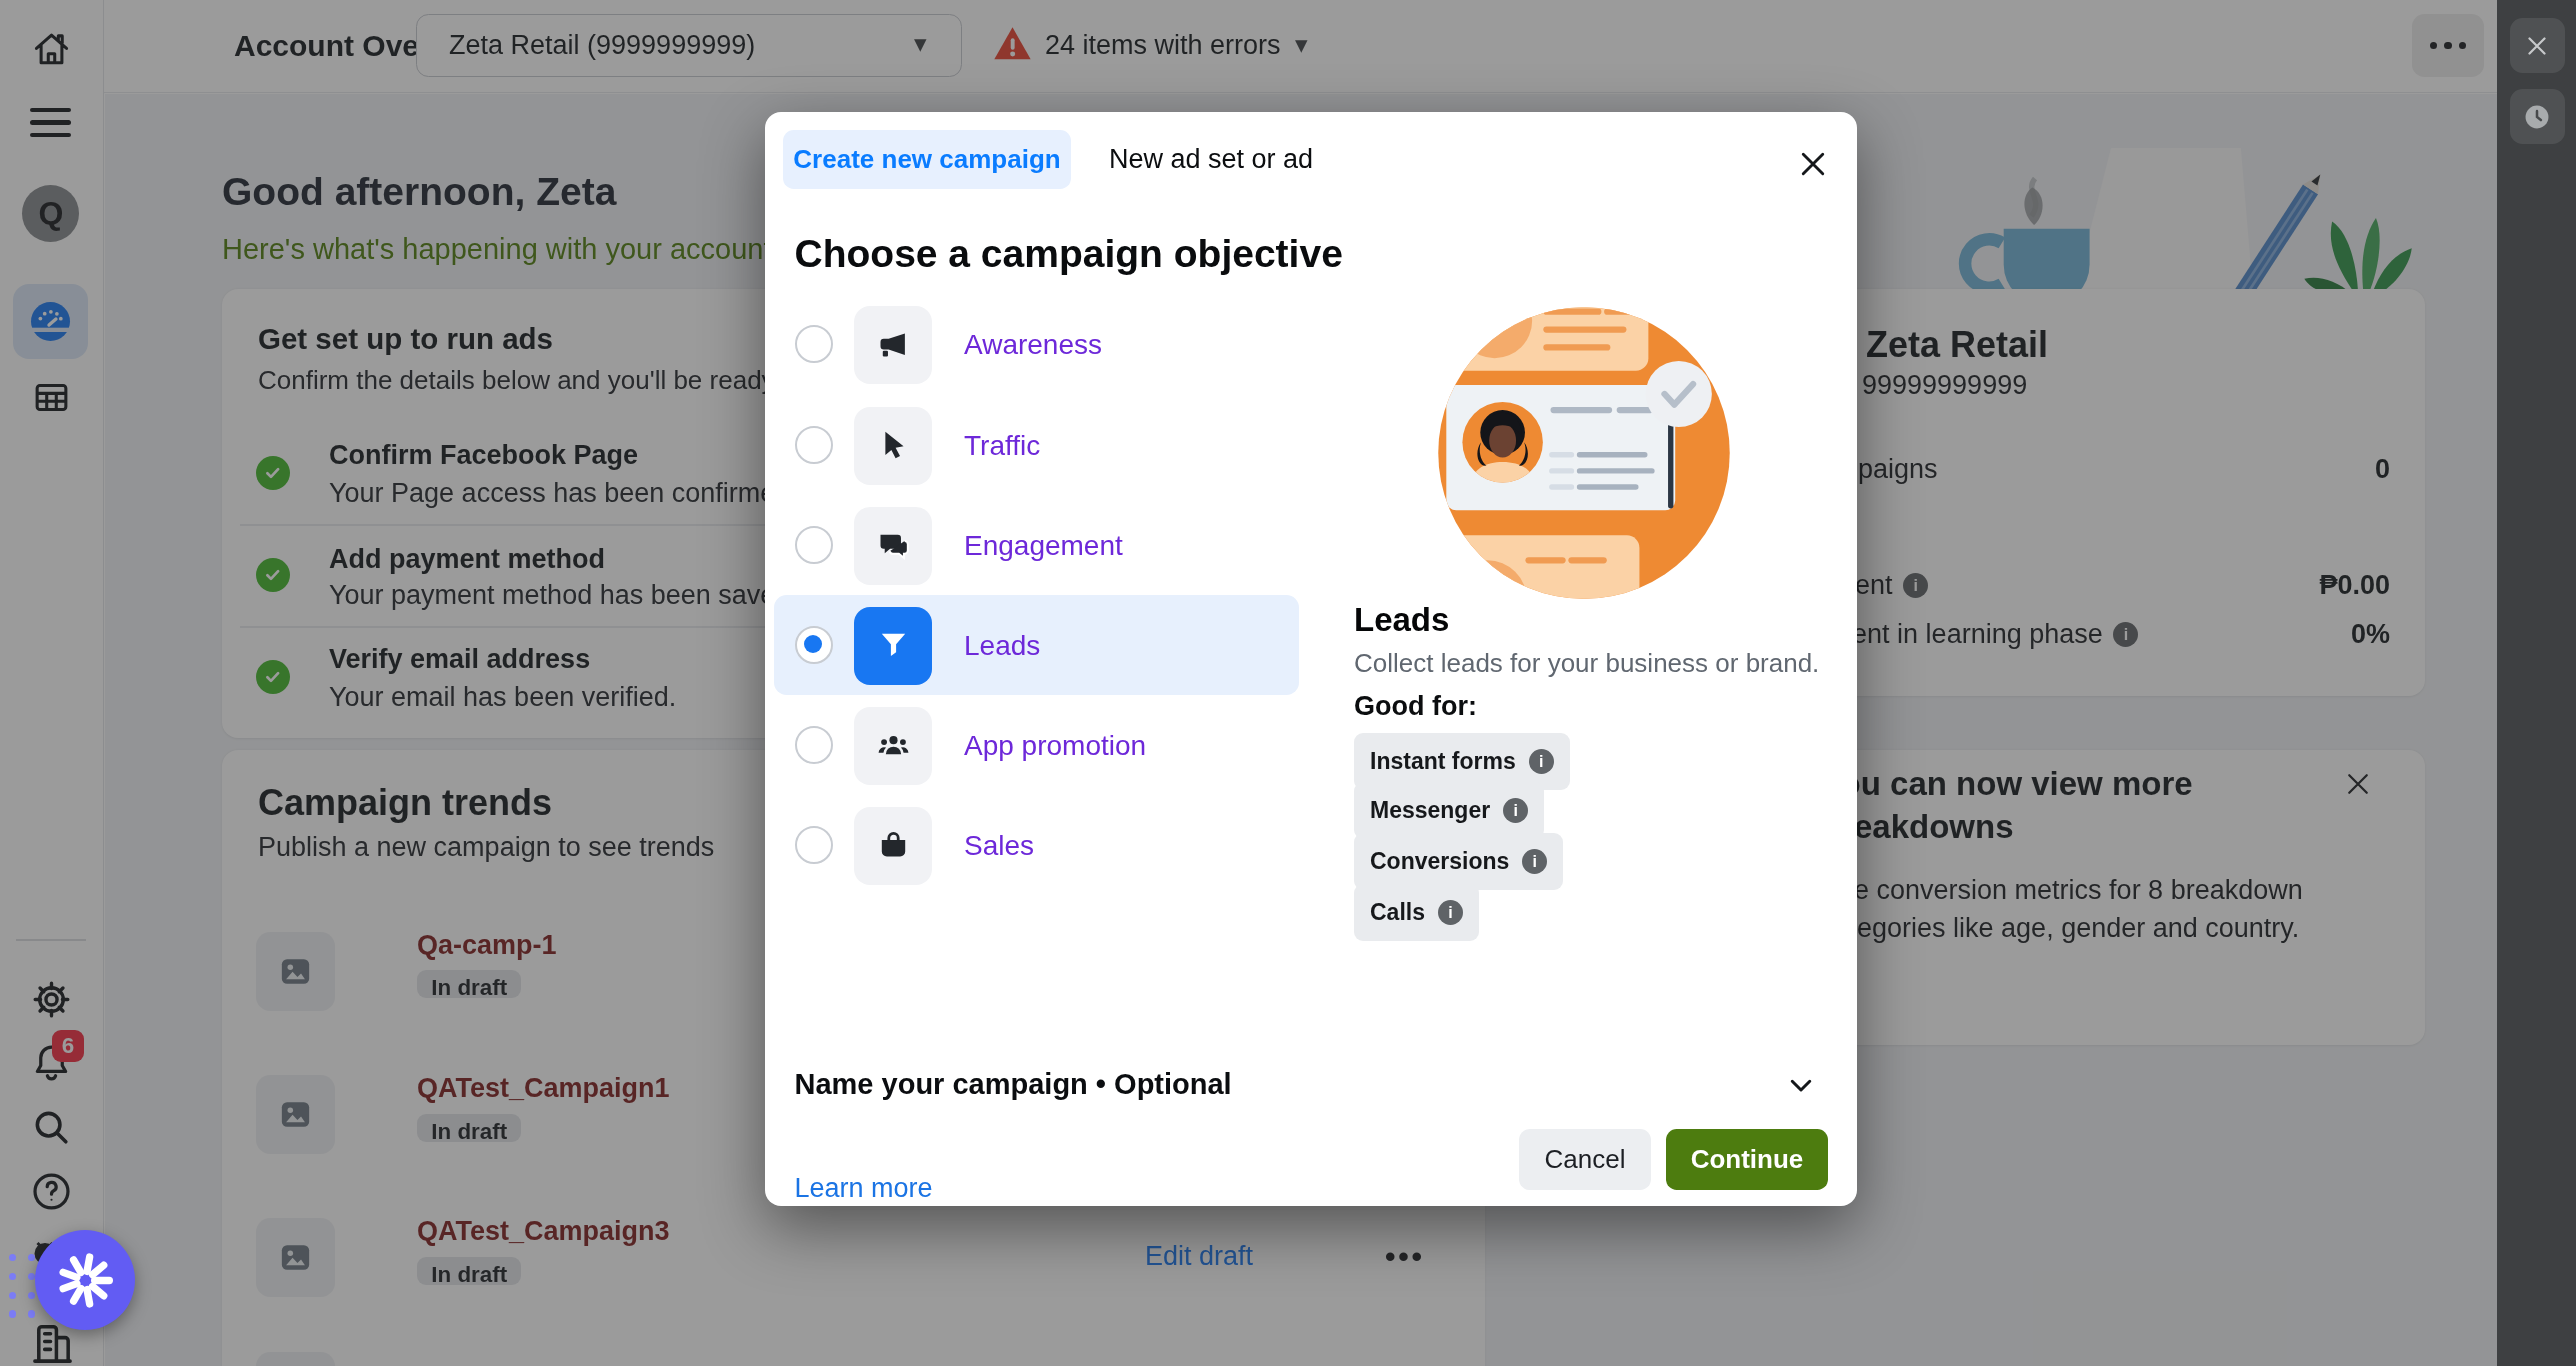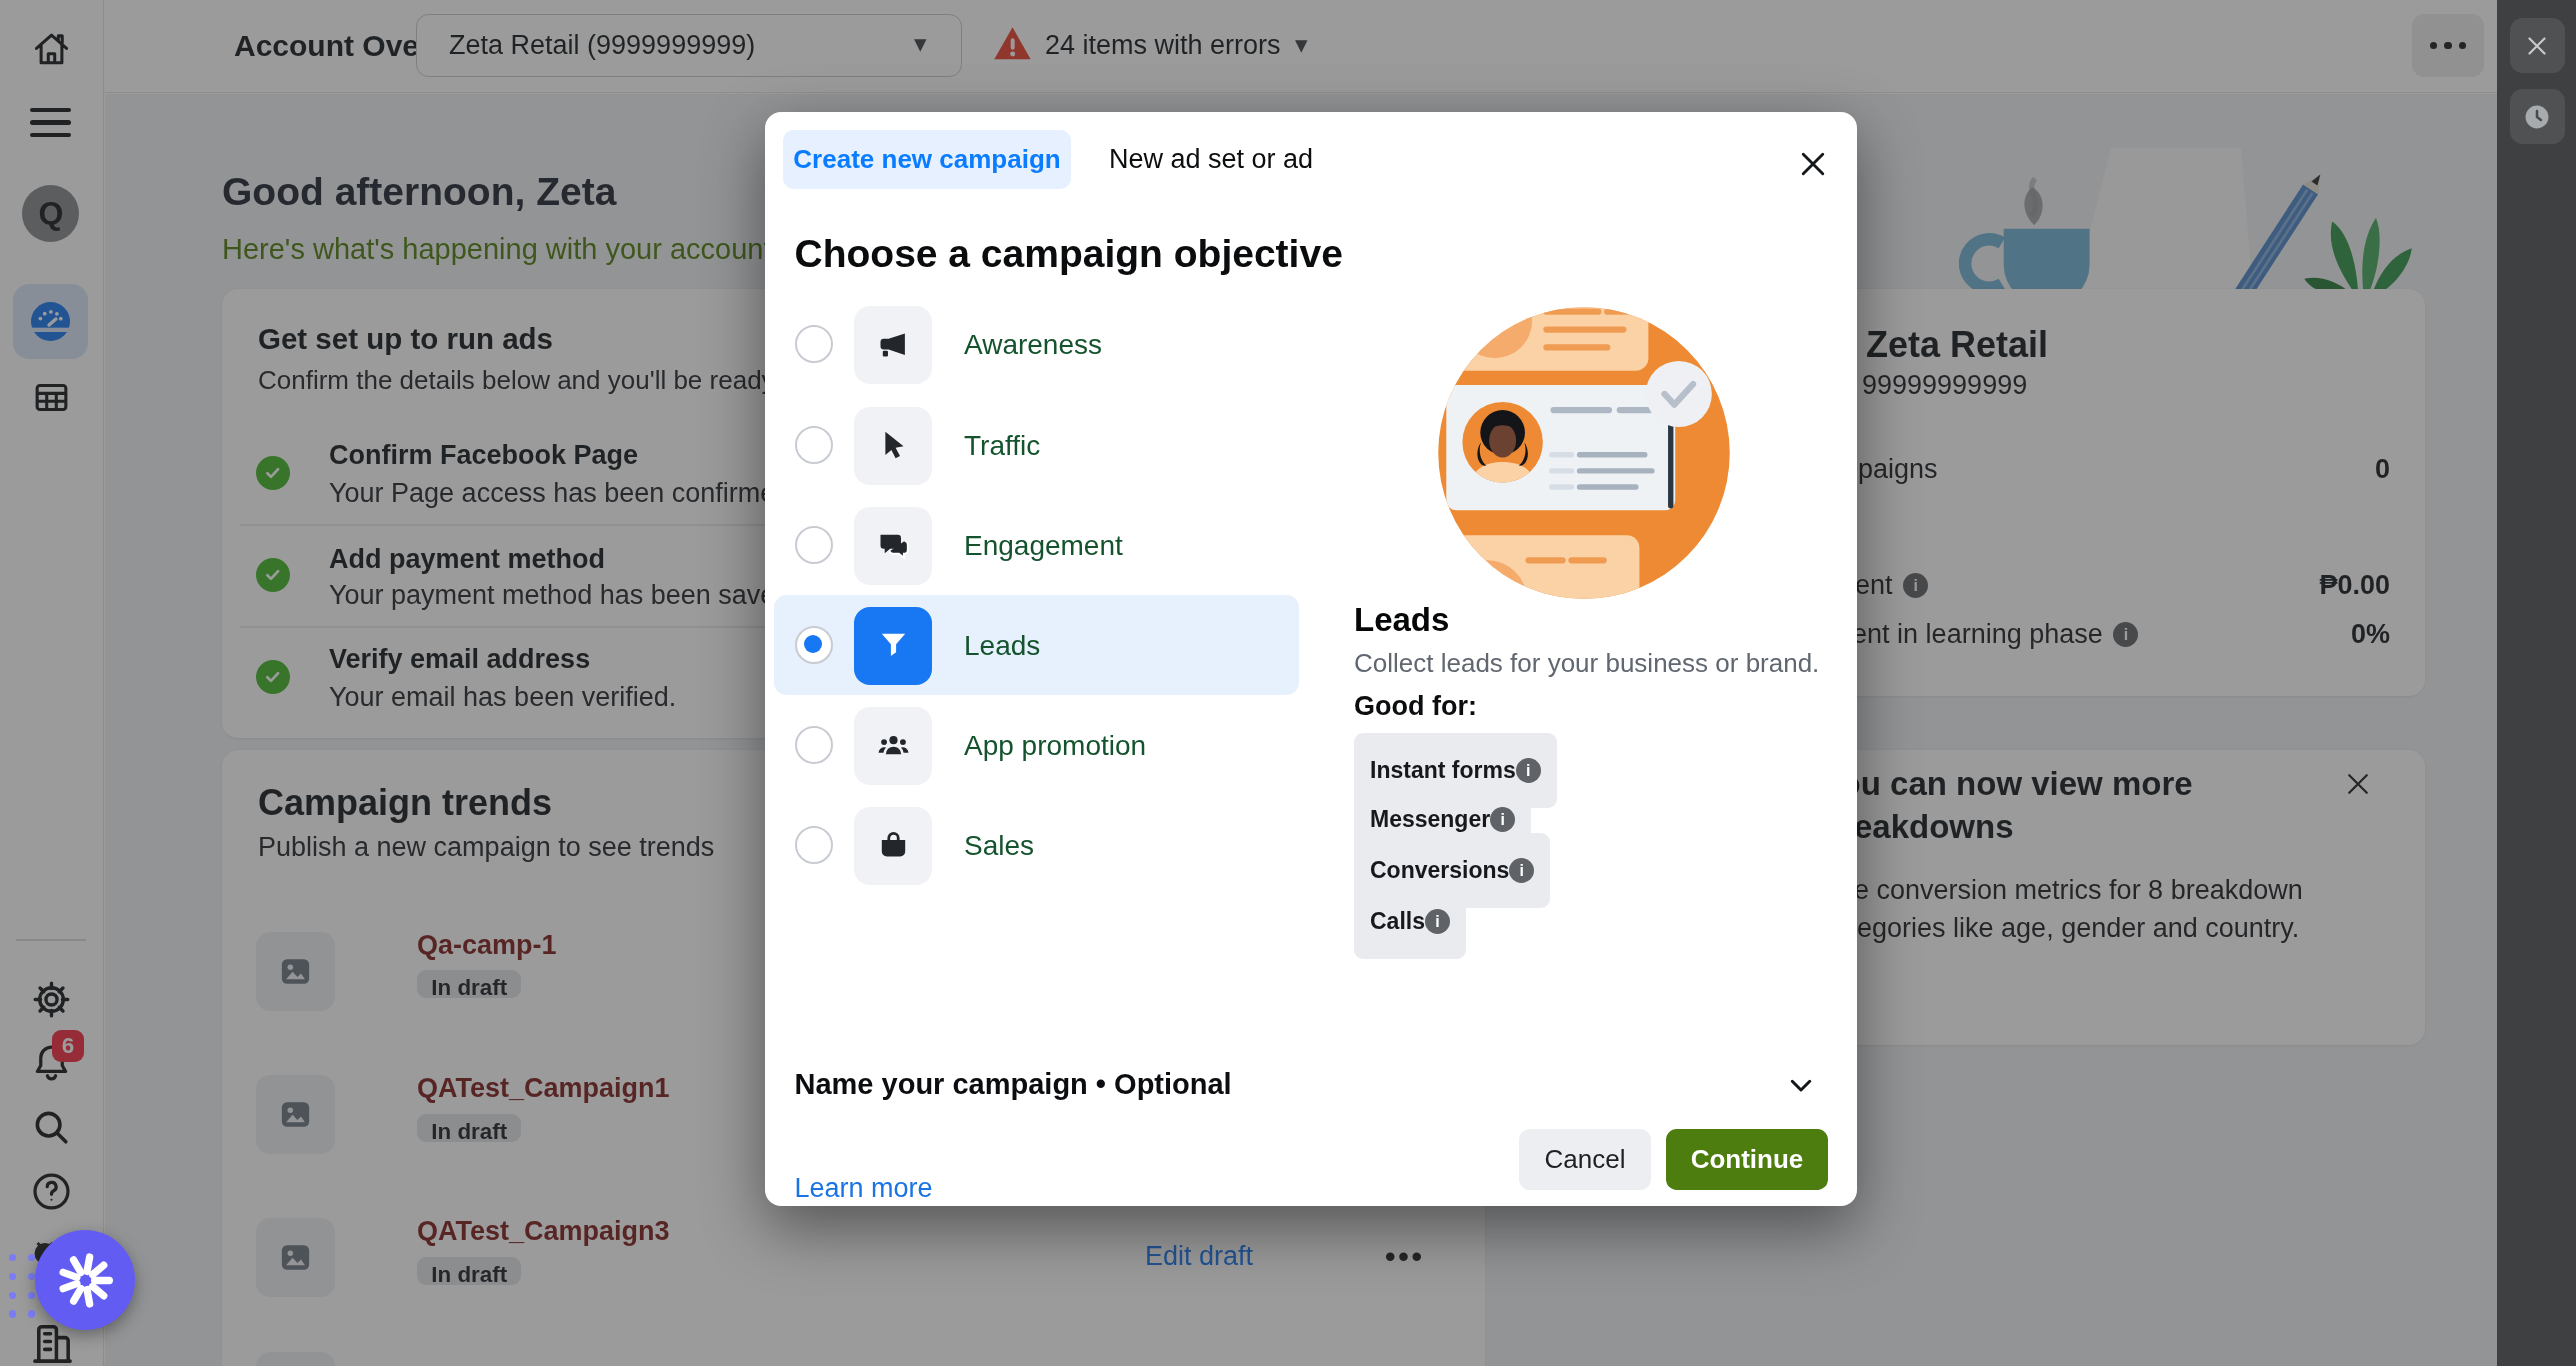--- a/index.html
+++ b/index.html
@@ -62,25 +62,25 @@
   .modal .abs{position:absolute;}
   .tab-pill{left:18px;top:18px;width:288px;height:59px;border-radius:10.7px;background:#e7f0fe;color:#0a7cff;font-size:26px;font-weight:700;display:flex;align-items:center;justify-content:center;}
   .tab-plain{left:344px;top:18px;height:59px;line-height:59px;font-size:27px;color:#0c0e10;}
   .m-heading{left:29.5px;top:120px;font-size:39px;font-weight:700;color:#0a0c0e;}
   .obj-row{position:absolute;left:9px;width:525px;height:100px;}
   .obj-row.sel{background:#e7f0fd;border-radius:12.5px;}
   .radio{position:absolute;left:20.6px;top:31px;width:38px;height:38px;border-radius:50%;border:2.7px solid #c8ccd2;background:#fff;box-sizing:border-box;}
   .radio.on:after{content:"";position:absolute;left:7.2px;top:7.2px;width:18px;height:18px;border-radius:50%;background:#1877f2;}
   .obj-icon{position:absolute;left:80px;top:11.6px;width:78px;height:78px;border-radius:16px;background:#f1f2f5;display:flex;align-items:center;justify-content:center;}
   .obj-icon.sel{background:#1877f2;}
-  .obj-label{position:absolute;left:190px;top:35px;font-size:28px;color:#14532d;}
+  .obj-label{position:absolute;left:190px;top:35px;font-size:28px;color:#6d28d9;}
   .d-title{left:589px;top:489px;font-size:33px;font-weight:700;color:#050607;}
   .d-desc{left:589px;top:536px;font-size:26px;color:#606770;}
   .d-good{left:589px;top:579px;font-size:27px;font-weight:700;color:#0b0d0f;}
-  .tagpill{position:absolute;left:589px;height:43px;border-radius:9px;background:#e9ebee;display:inline-flex;align-items:center;gap:0;padding:16px 16px;font-size:23px;font-weight:700;color:#16181b;}
+  .tagpill{position:absolute;left:589px;height:43px;border-radius:9px;background:#e9ebee;display:inline-flex;align-items:center;gap:13px;padding:7px 16px;font-size:23px;font-weight:700;color:#16181b;}
   .name-row{left:29.5px;top:936px;width:1033px;height:72px;}
   .name-label{position:absolute;left:0;top:0;height:72px;line-height:72px;font-size:29px;font-weight:700;color:#0b0d10;}
   .learn-more{left:29.5px;top:1061px;font-size:27px;color:#1b74e4;}
   .btn{position:absolute;top:1017px;height:61px;border-radius:10.7px;display:flex;align-items:center;justify-content:center;font-size:26px;}
   .btn-cancel{left:754px;width:132px;background:#eceef1;color:#1c1f24;}
   .btn-continue{left:901px;width:162px;background:#4d7c0f;color:#fff;font-weight:700;}
 </style>
 </head>
 <body>
 

